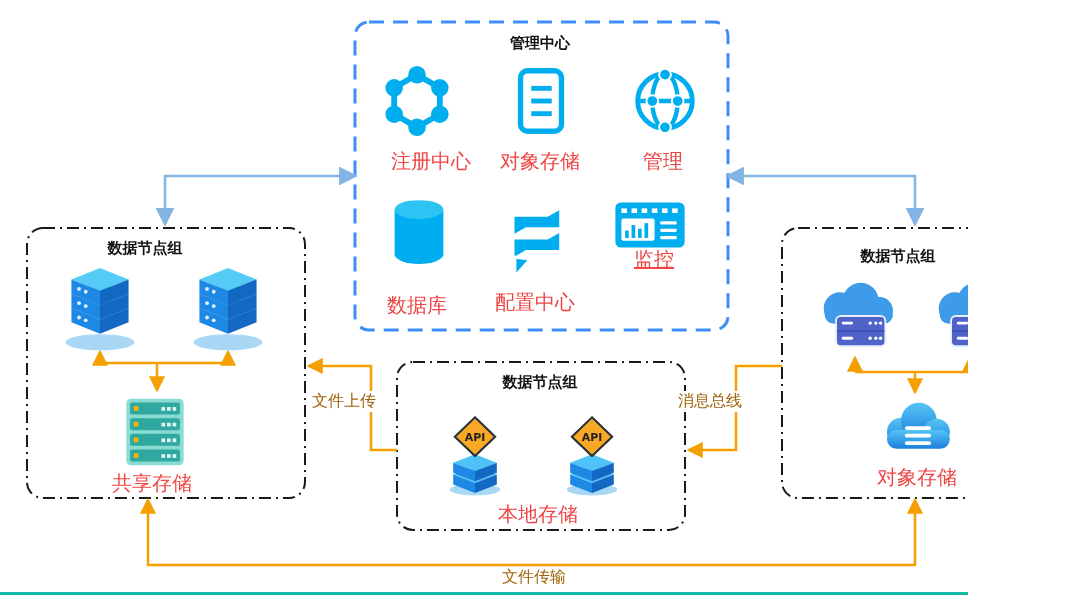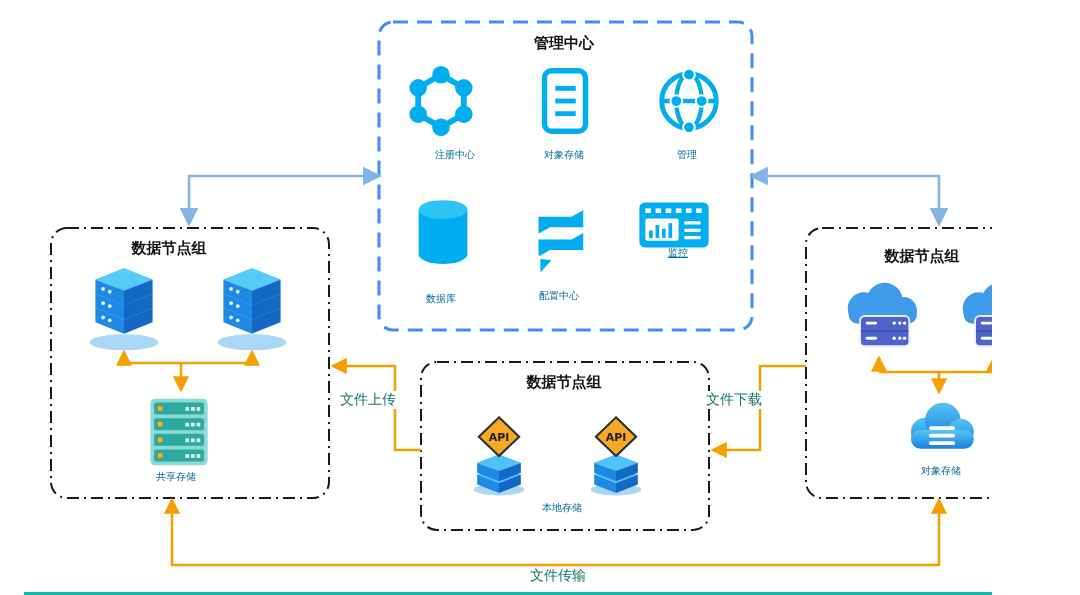--- a/index.html
+++ b/index.html
@@ -1,22 +1,22 @@
 <!DOCTYPE html>
 <html><head>
 <meta charset="utf-8">
 <style>
   * { margin:0; padding:0; box-sizing:border-box; }
   html,body { background:#ffffff; font-family:"DejaVu Sans","Liberation Sans",sans-serif; }
-  .canvas { position:relative; width:968px; height:595px; background:#ffffff; overflow:hidden;margin-left:24px; }
+  .canvas { position:relative; width:968px; height:595px; background:#ffffff; overflow:hidden; }
   .layer { position:absolute; left:0; top:0; width:1080px; height:595px; pointer-events:none; }
   .icon { position:absolute; transform:translateX(-50%); }
   .group-title { position:absolute; transform:translateX(-50%); font-size:15px; font-weight:bold; color:#111; white-space:nowrap; }
-  .item-label { position:absolute; transform:translateX(-50%); font-size:10px; color:#0369a1; white-space:nowrap; }
-  .flow-label { position:absolute; transform:translateX(-50%); font-size:14px; color:#0f766e; white-space:nowrap; background:#fff; padding:0 2px; }
+  .item-label { position:absolute; transform:translateX(-50%); font-size:20px; color:#ef4444; white-space:nowrap; }
+  .flow-label { position:absolute; transform:translateX(-50%); font-size:16px; color:#a16207; white-space:nowrap; background:#fff; padding:0 2px; }
   .bottom-line { position:absolute; left:0; bottom:0; width:1080px; height:3px; background:#12B7A6; }
 </style>
 </head>
 <body>
 
 <div class="canvas">
 
   <svg class="layer" viewBox="0 0 1080 595">
     <defs>
       <marker id="arrowOrange" viewBox="0 0 10 10" refX="8.5" refY="5" markerWidth="6.5" markerHeight="6.5" orient="auto-start-reverse">
@@ -287,17 +287,17 @@
     </g>
     <g fill="#ffffff">
       <rect x="30" y="30" width="28" height="4" rx="2"></rect>
         <rect x="30" y="38" width="28" height="4" rx="2"></rect>
         <rect x="30" y="46" width="28" height="4" rx="2"></rect>
     </g>
   </svg>
   <div class="item-label" style="left:917px; top:464px;">对象存储</div>
 
   <div class="flow-label" style="left:344px; top:391px;">文件上传</div>
-  <div class="flow-label" style="left:710px; top:391px;">文件下载</div>
+  <div class="flow-label" style="left:710px; top:391px;">消息总线</div>
   <div class="flow-label" style="left:534px; top:567px;">文件传输</div>
 
   <div class="bottom-line"></div>
 </div>
 
 </body></html>

